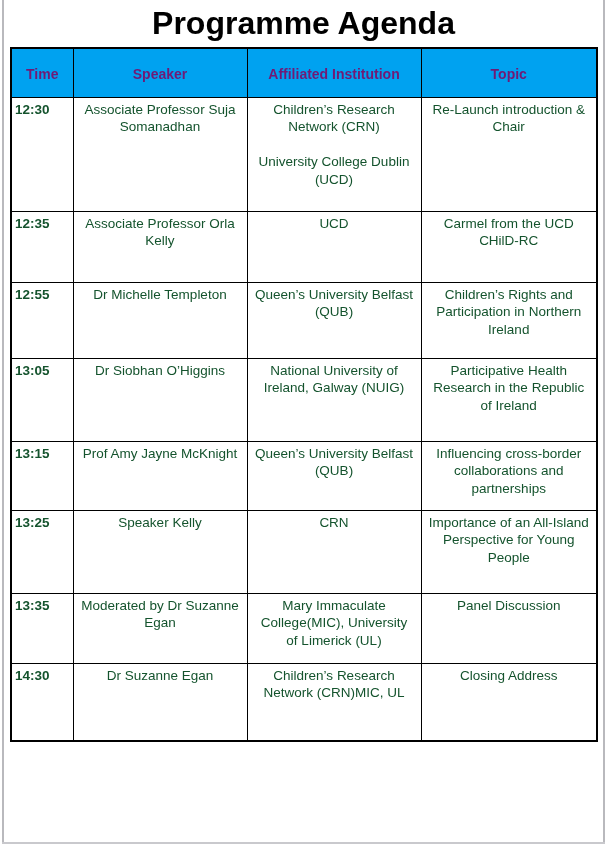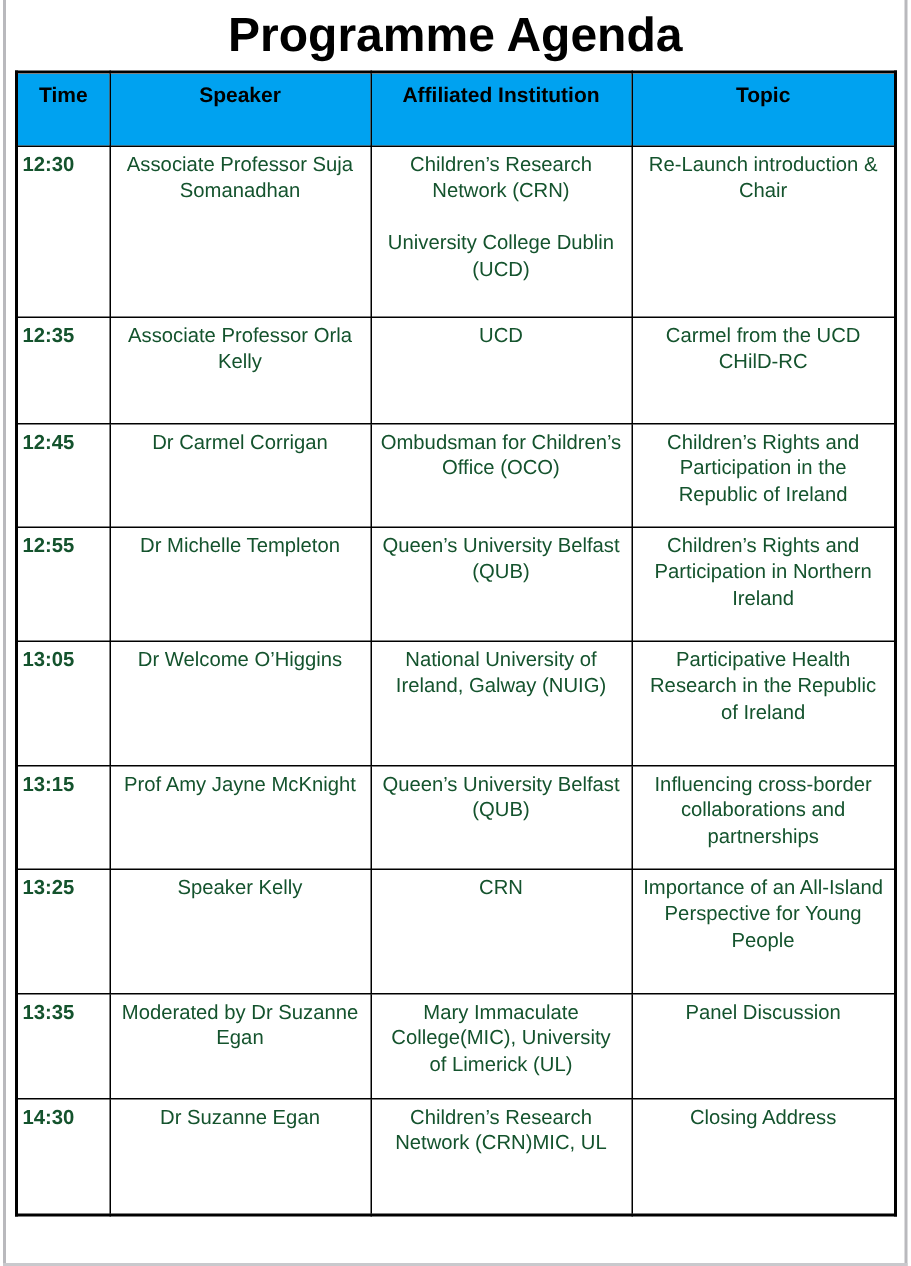--- a/index.html
+++ b/index.html
@@ -58,24 +58,24 @@
     vertical-align: top;
     font-size: 13.5px;
     line-height: 1.3;
     color: #14532d;
     padding: 3px 6px;
     text-align: center;
     white-space: pre-line;
     overflow: hidden;
   }
   table.agenda th {
-    color: #000000;
+    color: #701a75;
     font-weight: bold;
     font-size: 14px;
-    padding-top: 5px;
+    padding-top: 16px;
   }
   table.agenda td.time-cell {
     text-align: left;
     font-weight: bold;
     padding-left: 3px;
     padding-right: 2px;
   }
 </style>
 </head>
 <body>
@@ -111,35 +111,29 @@
 
 University College Dublin (UCD)</td>
         <td>Re-Launch introduction &amp; Chair</td>
       </tr>
       <tr style="height:71px">
         <td class="time-cell">12:35</td>
         <td>Associate Professor Orla Kelly</td>
         <td>UCD</td>
         <td>Carmel from the UCD CHilD-RC</td>
       </tr>
-      <tr style="height:69px">
-        <td class="time-cell">12:45</td>
-        <td>Dr Carmel Corrigan</td>
-        <td>Ombudsman for Children’s Office (OCO)</td>
-        <td>Children’s Rights and Participation in the Republic of Ireland</td>
-      </tr>
       <tr style="height:76px">
         <td class="time-cell">12:55</td>
         <td>Dr Michelle Templeton</td>
         <td>Queen’s University Belfast (QUB)</td>
         <td>Children’s Rights and Participation in Northern Ireland</td>
       </tr>
       <tr style="height:83px">
         <td class="time-cell">13:05</td>
-        <td>Dr Welcome O’Higgins</td>
+        <td>Dr Siobhan O’Higgins</td>
         <td>National University of Ireland, Galway (NUIG)</td>
         <td>Participative Health Research in the Republic of Ireland</td>
       </tr>
       <tr style="height:69px">
         <td class="time-cell">13:15</td>
         <td>Prof Amy Jayne McKnight</td>
         <td>Queen’s University Belfast (QUB)</td>
         <td>Influencing cross-border collaborations and partnerships</td>
       </tr>
       <tr style="height:83px">

